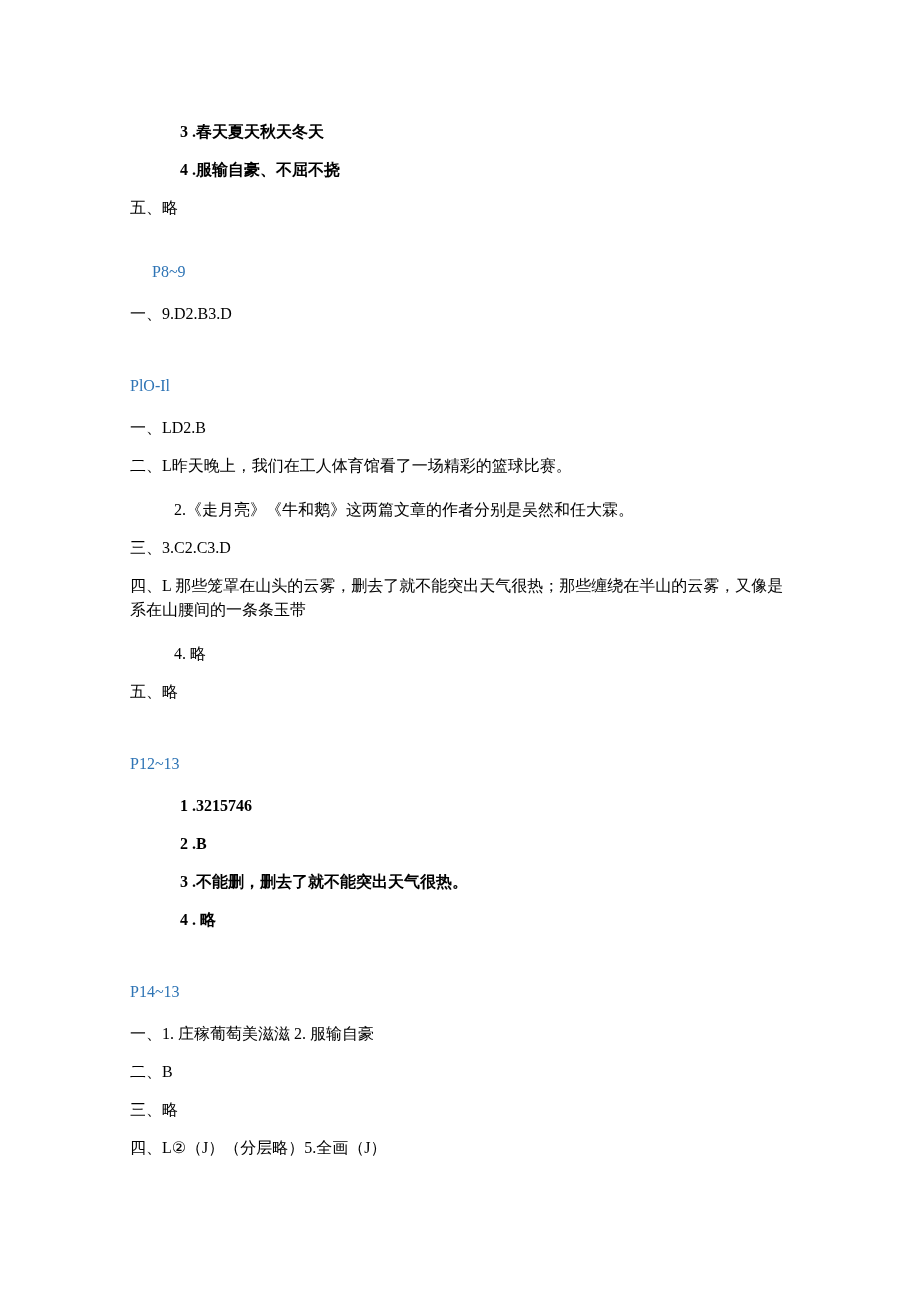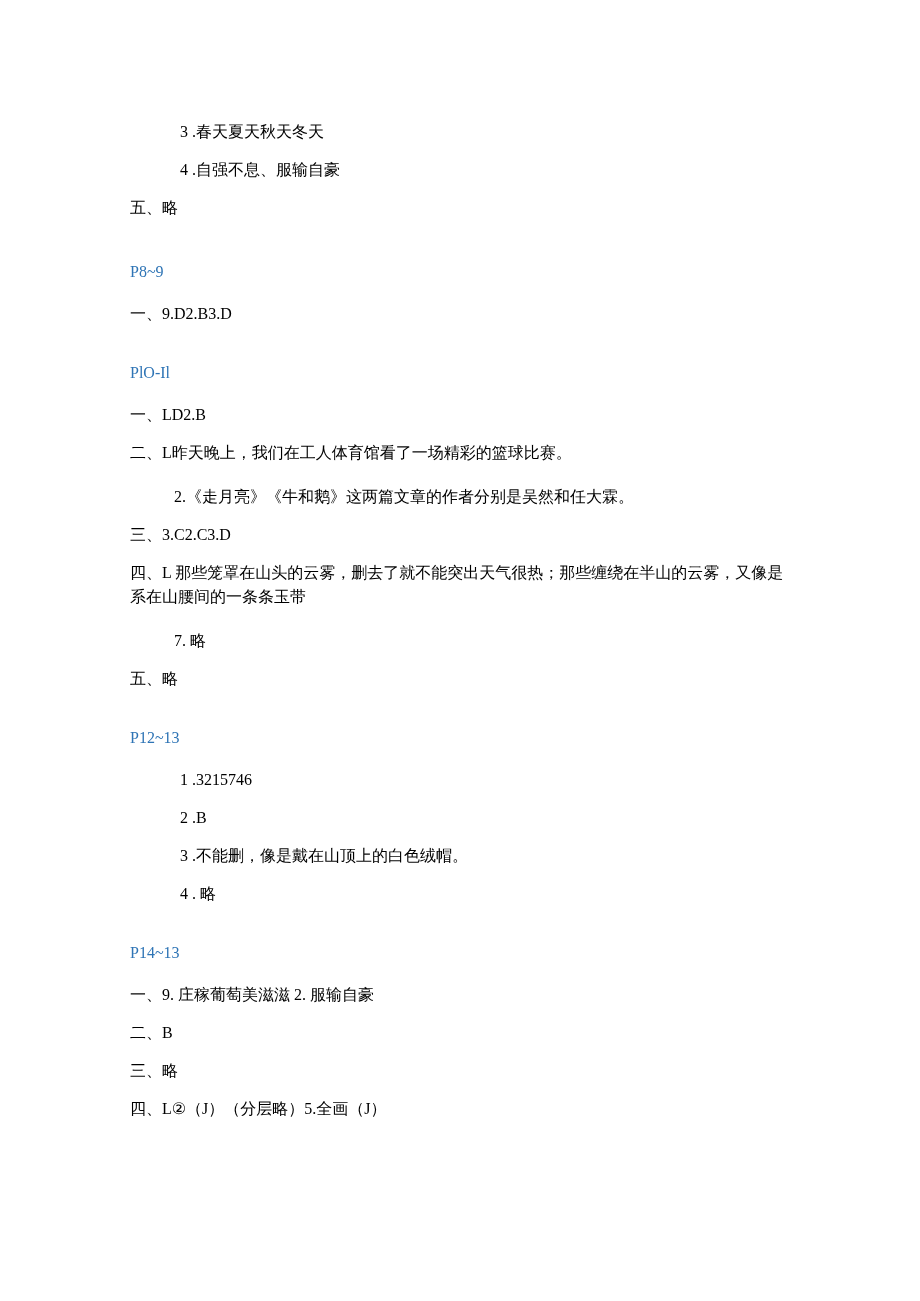--- a/index.html
+++ b/index.html
@@ -14,56 +14,58 @@
     padding: 120px 130px 60px 130px;
     font-size: 16px;
     line-height: 1.5;
     box-sizing: border-box;
   }
   .para {
     margin: 0 0 14px 0;
   }
   .indent1 {
     padding-left: 50px;
+    font-weight: bold;
   }
   .indent2 {
     padding-left: 44px;
     margin-top: 20px;
   }
   .heading {
     color: #2e74b5;
-    margin-top: 35px;
+    margin-top: 48px;
     margin-bottom: 18px;
   }
   .first-heading {
     margin-top: 40px;
+    margin-left: 22px;
   }
 </style>
 </head>
 <body>
 
 <div class="para indent1"><span>3</span><span> .春天夏天秋天冬天</span></div>
-<div class="para indent1"><span>4</span><span> .自强不息、服输自豪</span></div>
+<div class="para indent1"><span>4</span><span> .服输自豪、不屈不挠</span></div>
 <div class="para">五、略</div>
 
 <div class="para heading first-heading">P8~9</div>
 <div class="para">一、9.D2.B3.D</div>
 
 <div class="para heading">PlO-Il</div>
 <div class="para">一、LD2.B</div>
 <div class="para">二、L昨天晚上，我们在工人体育馆看了一场精彩的篮球比赛。</div>
 <div class="para indent2">2.《走月亮》《牛和鹅》这两篇文章的作者分别是吴然和任大霖。</div>
 <div class="para">三、3.C2.C3.D</div>
 <div class="para">四、L 那些笼罩在山头的云雾，删去了就不能突出天气很热；那些缠绕在半山的云雾，又像是系在山腰间的一条条玉带</div>
-<div class="para indent2">7. 略</div>
+<div class="para indent2">4. 略</div>
 <div class="para">五、略</div>
 
 <div class="para heading">P12~13</div>
 <div class="para indent1"><span>1</span><span> .3215746</span></div>
 <div class="para indent1"><span>2</span><span>  .B</span></div>
-<div class="para indent1"><span>3</span><span> .不能删，像是戴在山顶上的白色绒帽。</span></div>
+<div class="para indent1"><span>3</span><span> .不能删，删去了就不能突出天气很热。</span></div>
 <div class="para indent1"><span>4</span><span>  . 略</span></div>
 
 <div class="para heading">P14~13</div>
-<div class="para">一、9. 庄稼葡萄美滋滋 2. 服输自豪</div>
+<div class="para">一、1. 庄稼葡萄美滋滋 2. 服输自豪</div>
 <div class="para">二、B</div>
 <div class="para">三、略</div>
 <div class="para">四、L②（J）（分层略）5.全画（J）</div>
 
 </body></html>

